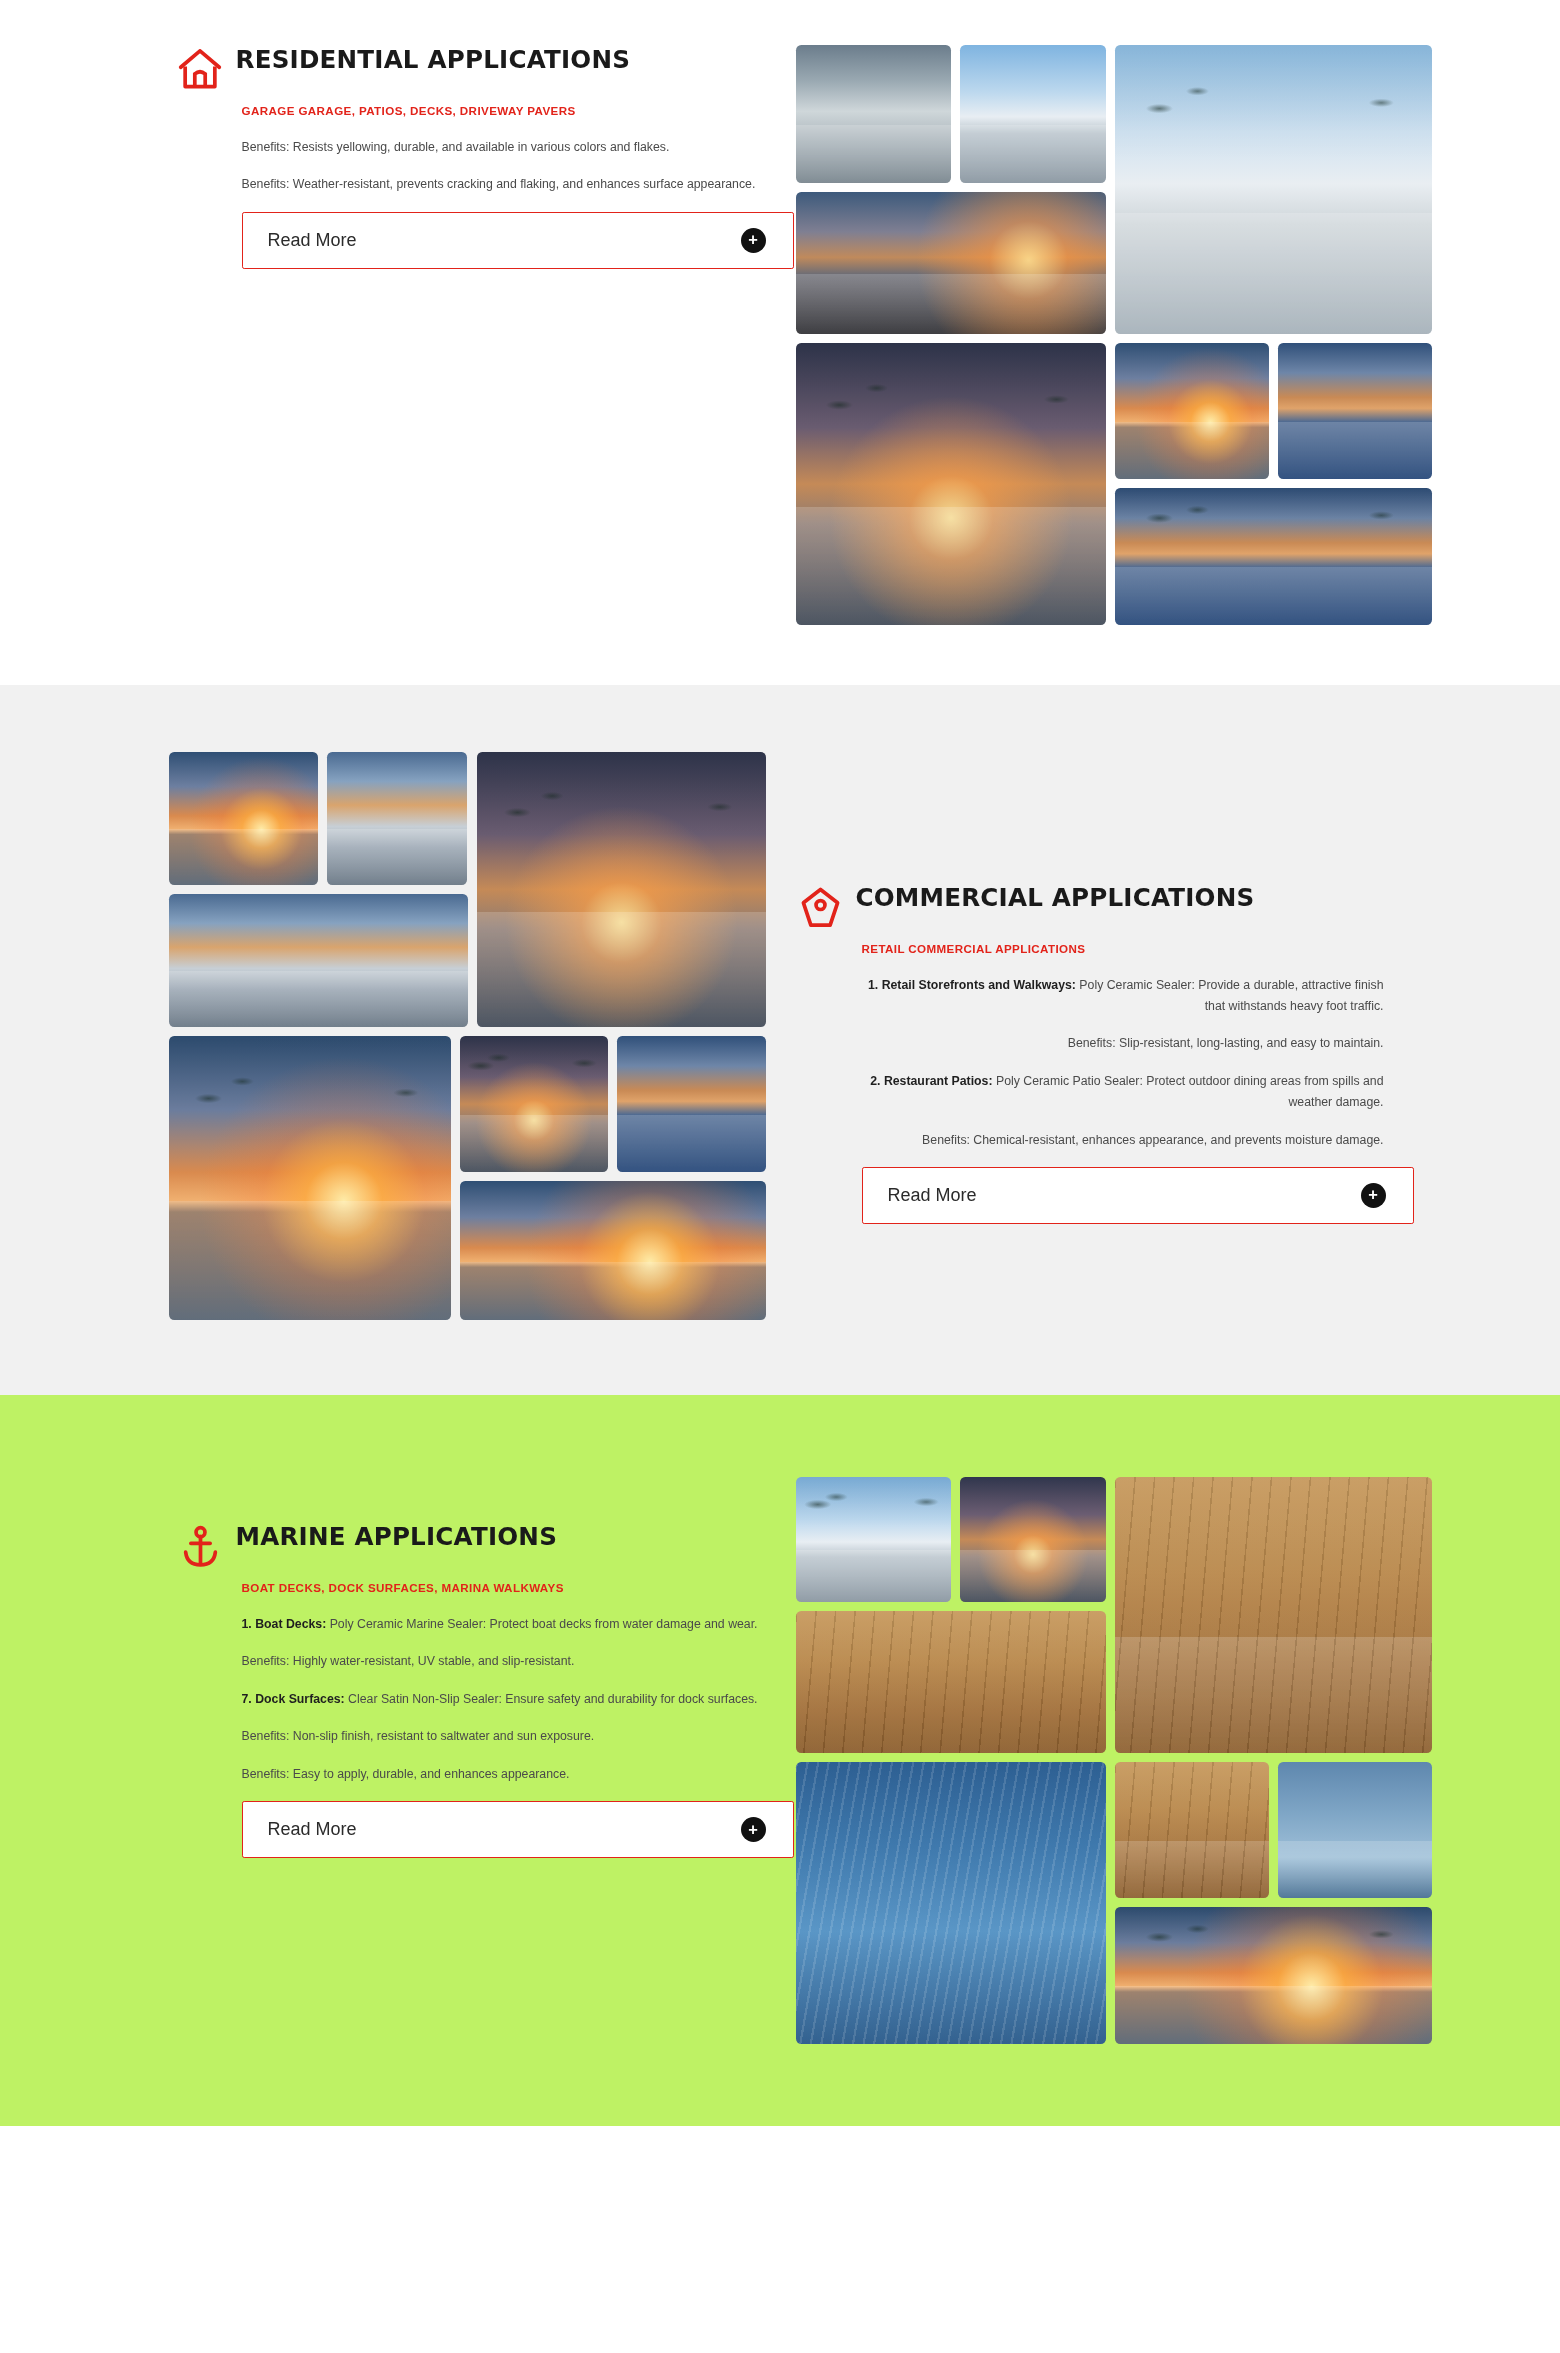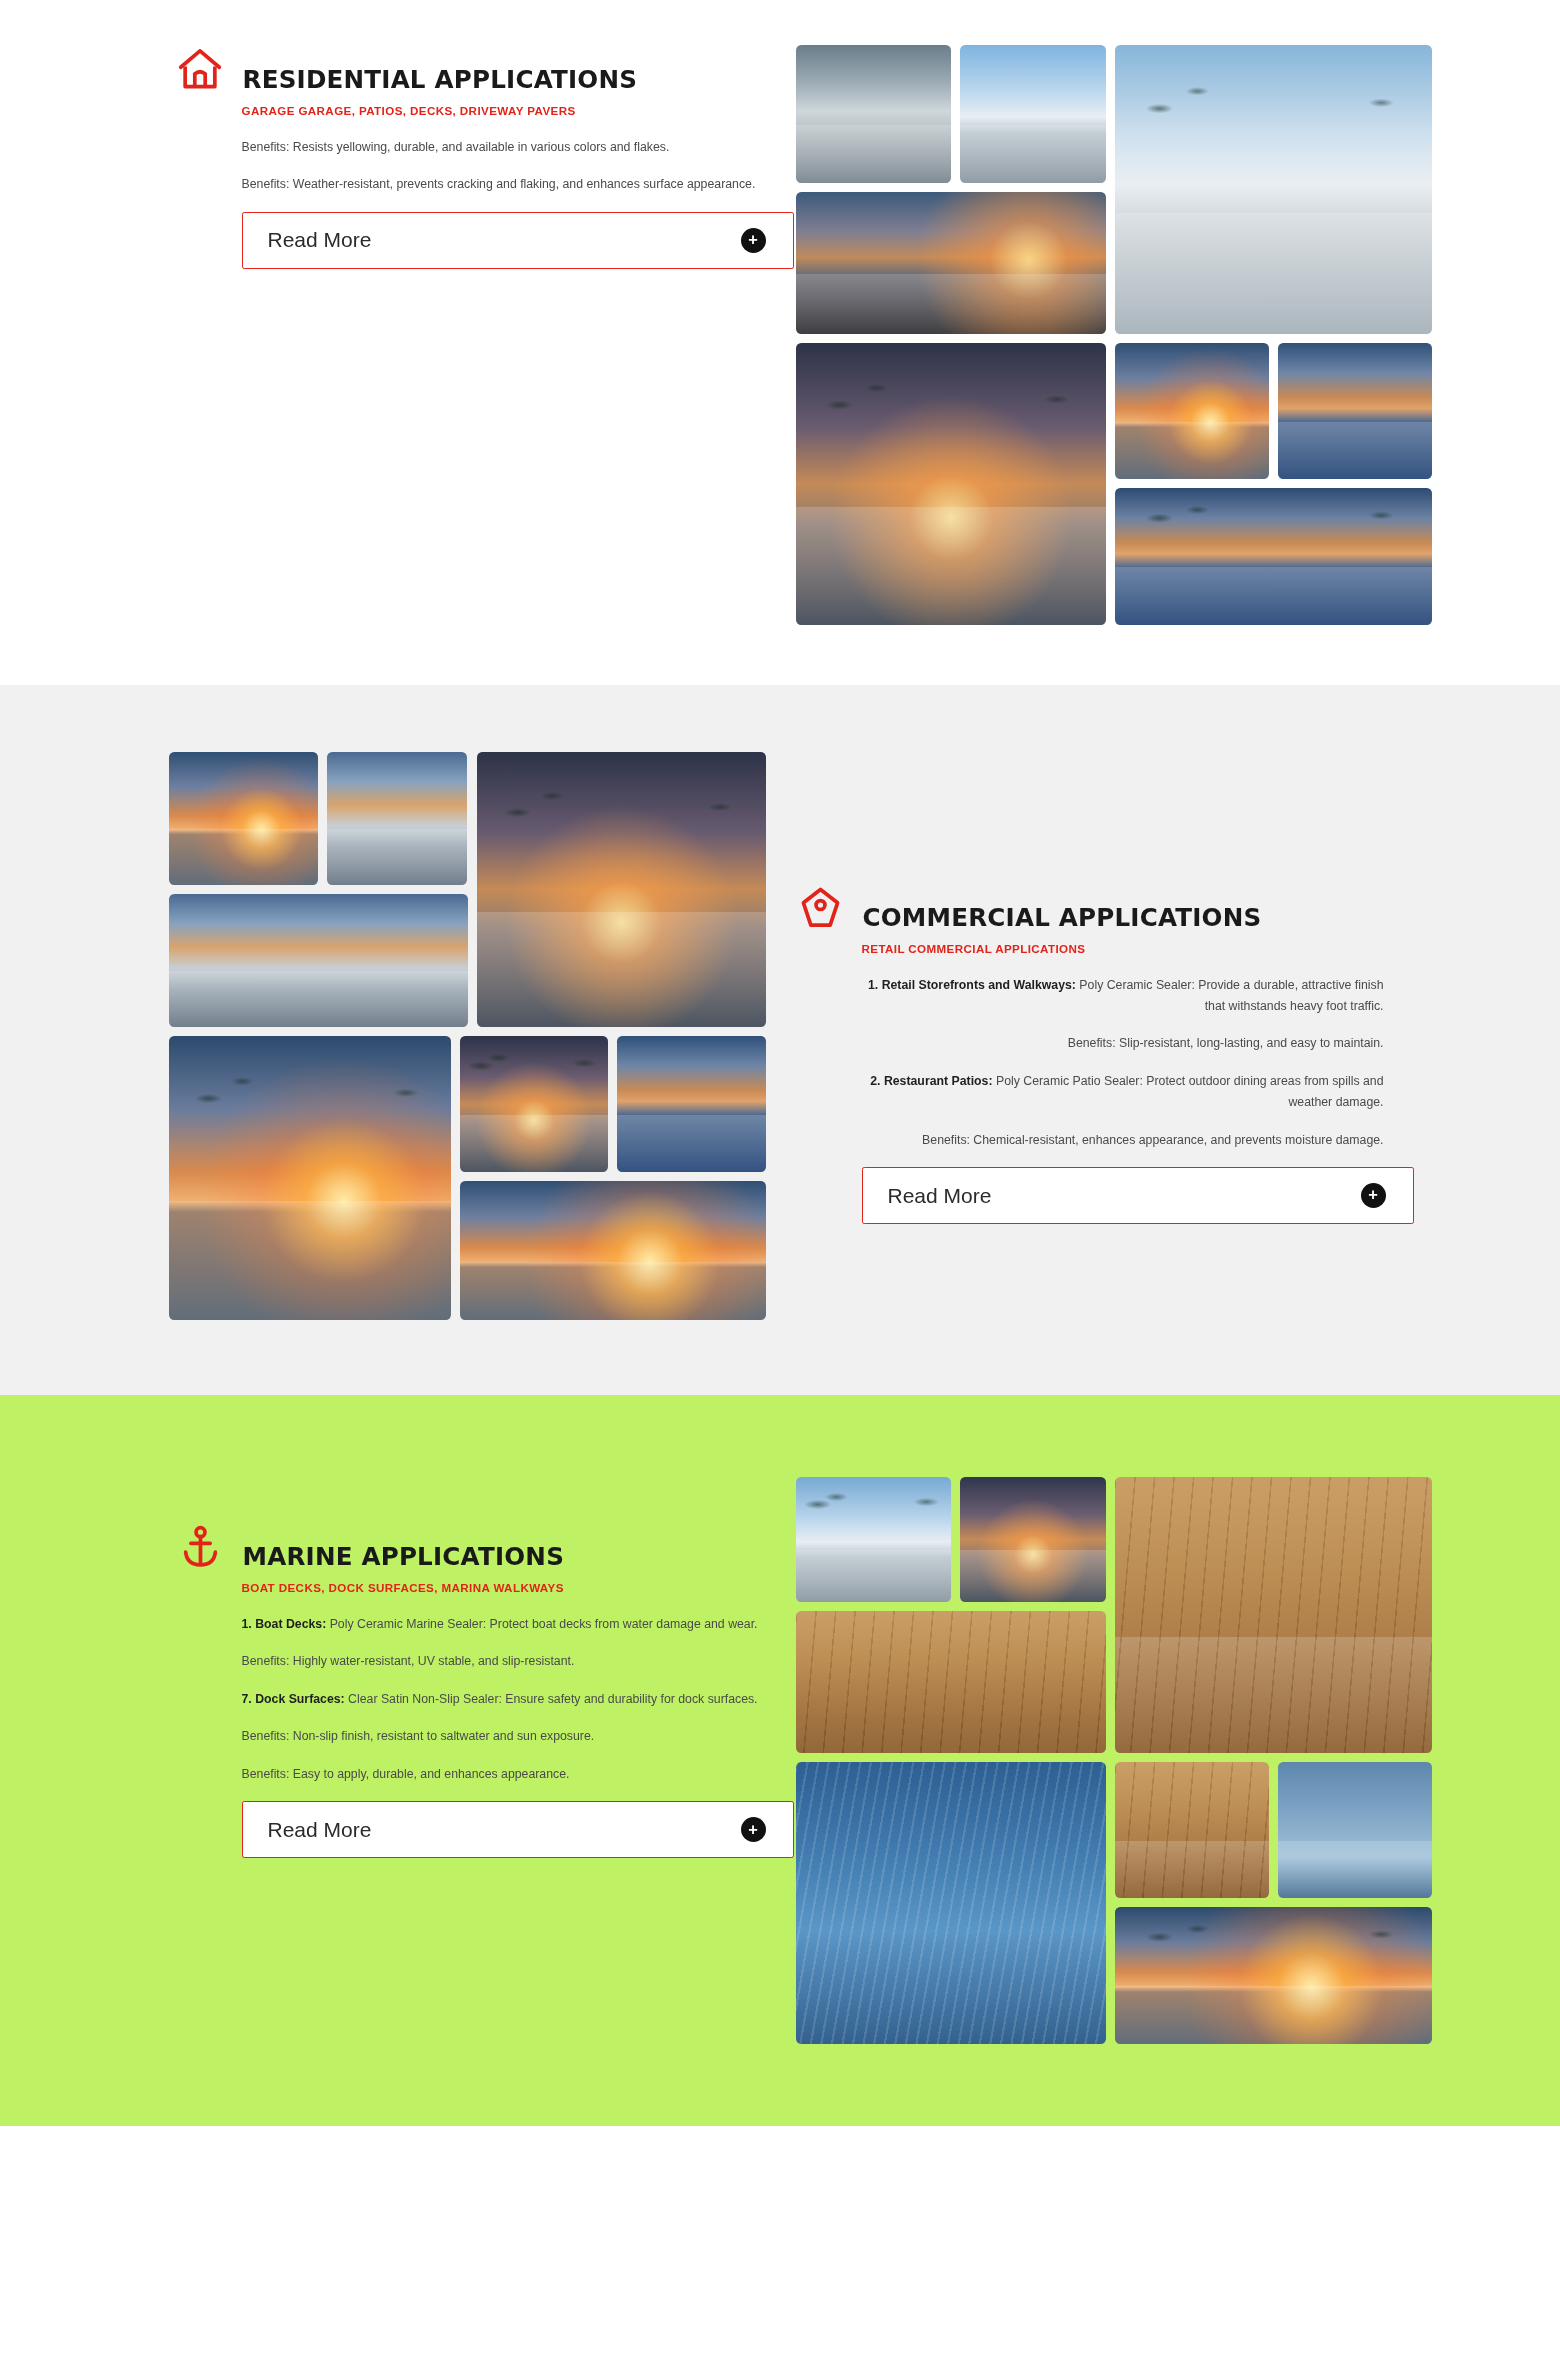--- a/index.html
+++ b/index.html
@@ -16,21 +16,21 @@
   .sec-commercial  { background: #f1f1f1; padding: 67px 0 75px 0; }
   .sec-marine      { background: #bef264; padding: 82px 0 82px 0; }
 
   .row { display: flex; width: 1343px; margin: 0 auto; align-items: flex-start; }
 
   .col-text  { width: 657px; flex: none; }
   .col-gal   { width: 657px; flex: none; }
   .gap { width: 30px; flex: none; }
 
   
-  .head-wrap { display: flex; align-items: flex-end; gap: 18px; padding-left: 67px; }
+  .head-wrap { display: flex; align-items: flex-start; gap: 11px; padding-left: 67px; }
   .head-wrap.c { padding-left: 0; }
   .icon-box { width: 49px; height: 49px; flex: none; display: flex; align-items: center; justify-content: center; }
   .icon-box svg { display: block; }
   h2.title {
     font-size: 24.6px;
     font-weight: bold;
     letter-spacing: 0.2px;
     color: #1a1a1a;
     font-family: "DejaVu Sans", sans-serif;
   }
@@ -60,21 +60,21 @@
     height: 57px;
     border: 1.2px solid #e2231a;
     border-radius: 2.2px;
     display: flex;
     align-items: center;
     justify-content: space-between;
     padding: 0 27px 0 25px;
     background: #fff;
     cursor: pointer;
   }
-  .readmore span.lbl { font-size: 21px; color: #2b2b2b; }
+  .readmore span.lbl { font-size: 18px; color: #2b2b2b; }
   .plus {
     width: 25px; height: 25px; border-radius: 50%;
     background: #111; color: #fff;
     display: flex; align-items: center; justify-content: center;
     font-size: 16.4px; line-height: 1; font-weight: bold;
   }
   .plus i { font-style: normal; transform: translateY(-0.7px); }
 
   
   .gal { display: flex; flex-direction: column; gap: 9px; }

